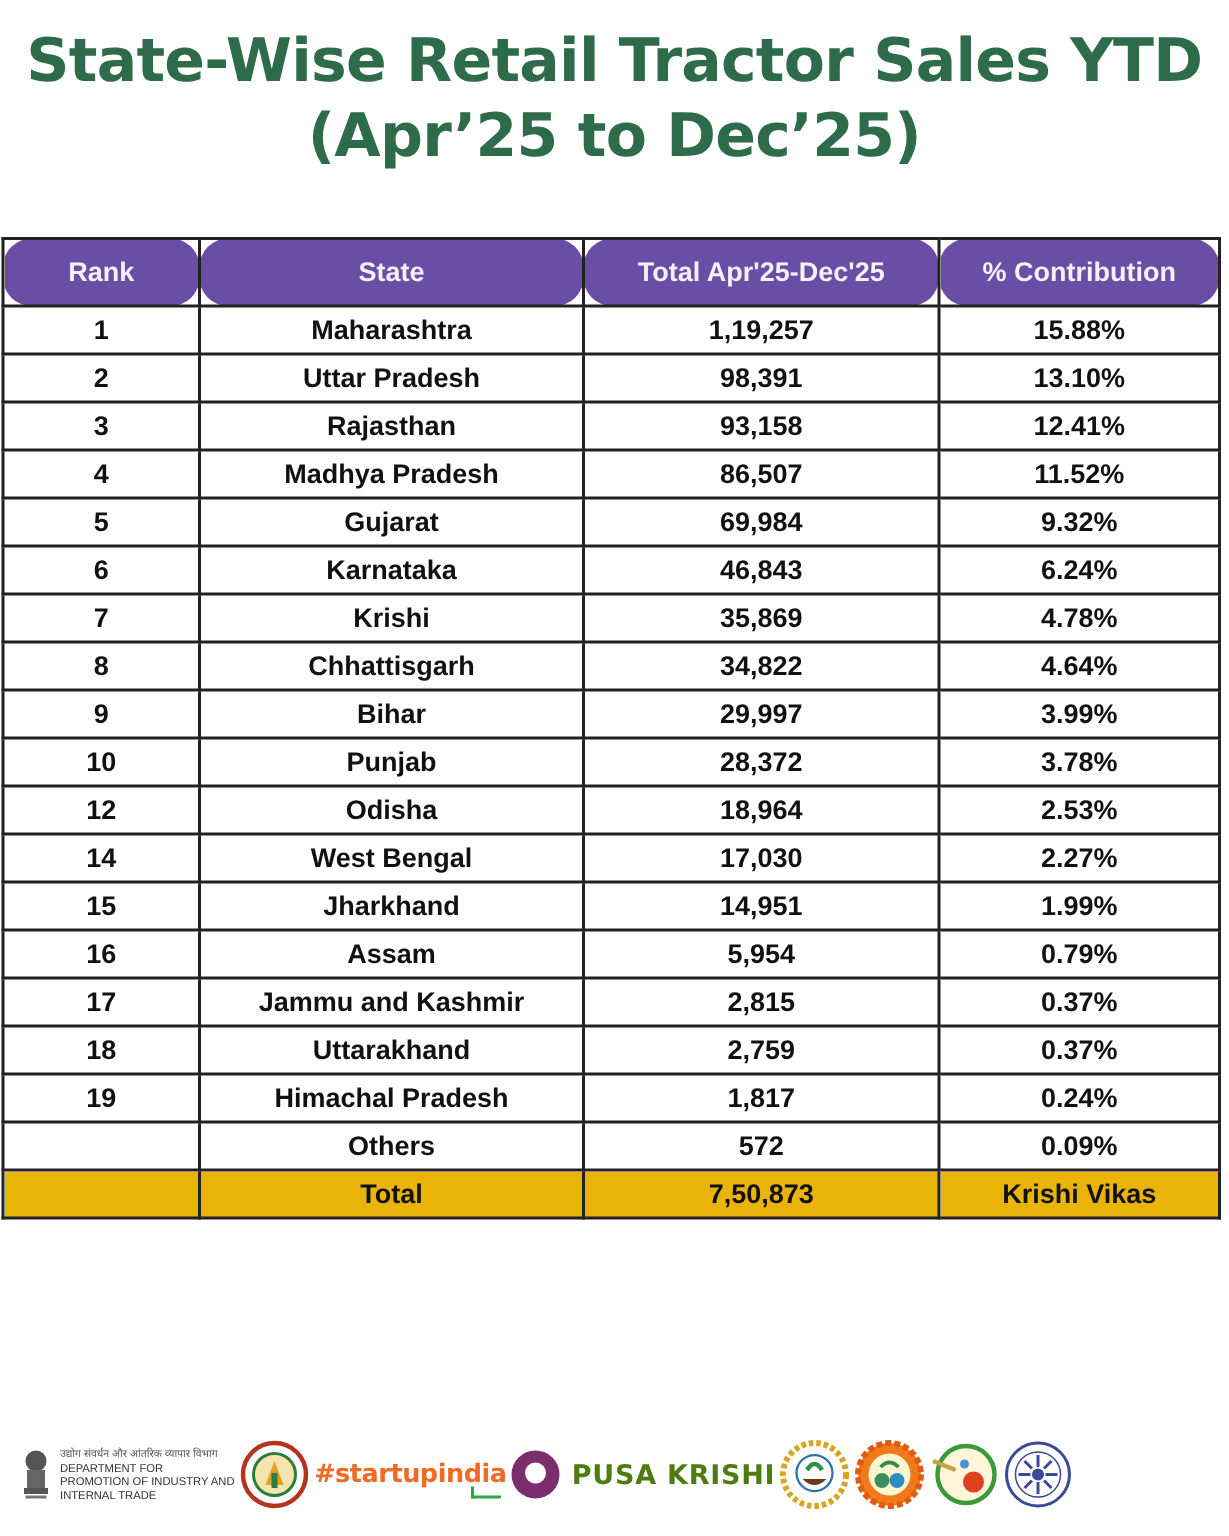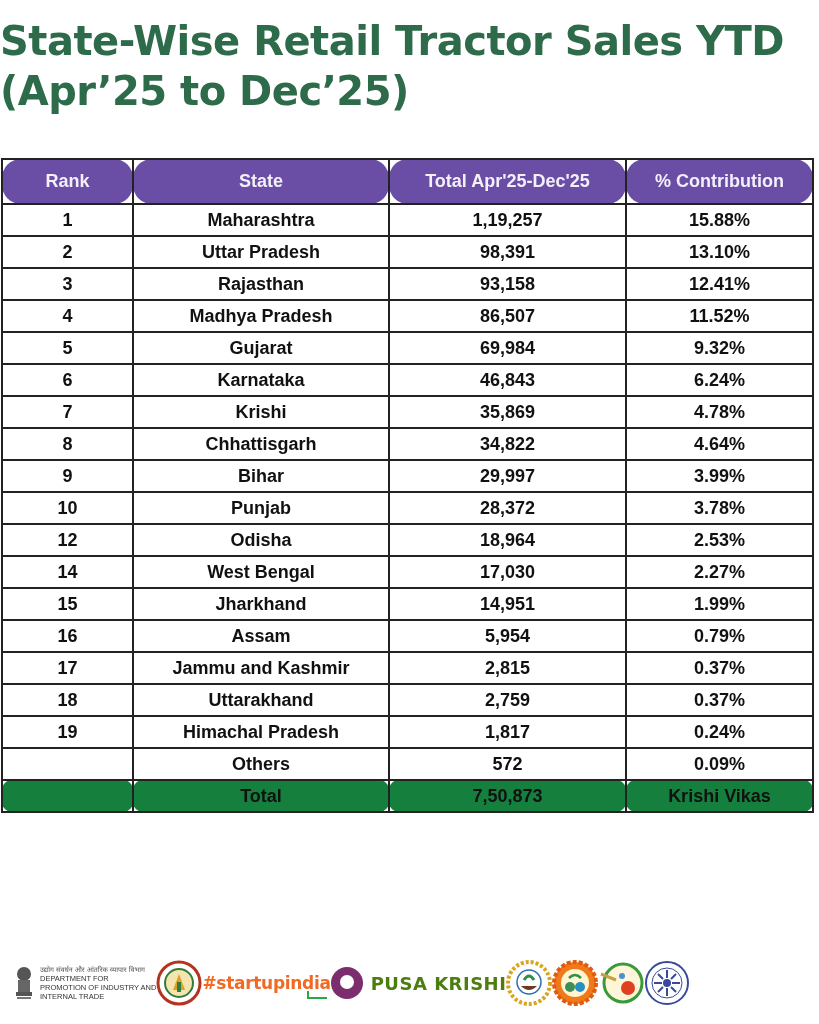--- a/index.html
+++ b/index.html
@@ -1,43 +1,43 @@
 <!DOCTYPE html>
 <html><head>
 <meta charset="utf-8">
 <style>
   html, body { margin: 0; padding: 0; background: #ffffff; }
   body { width: 819px; height: 1024px; position: relative; overflow: hidden; font-family: "Liberation Sans", sans-serif; }
   .title {
-    position: absolute; left: 0; top: 16px; width: 819px; text-align: left;
+    position: absolute; left: 0; top: 16px; width: 819px; text-align: center;
     color: #2e6b4a; font-family: "DejaVu Sans", sans-serif; font-weight: bold;
     font-size: 40px; line-height: 50px; letter-spacing: -0.5px;
   }
   .title .line { display: block; }
   table.sales {
     position: absolute; left: 1px; top: 158px; width: 811px;
     border-collapse: collapse; table-layout: fixed;
     font-family: "Liberation Sans", sans-serif;
   }
   table.sales th, table.sales td {
     border: 2px solid #222222; text-align: center; padding: 0;
     font-weight: bold; color: #111111; font-size: 18px;
     height: 30px; line-height: 30px; white-space: nowrap; overflow: hidden;
   }
   table.sales th {
     background: #6a4da5; color: #f3f0fa; height: 43px; line-height: 43px; font-size: 18px; border-radius: 19px;
   }
-  table.sales tr.total-row td { background: #15803d; border-radius: 10px; }
+  table.sales tr.total-row td { background: #eab308; }
   col.c-rank { width: 131px; }
   col.c-state { width: 256px; }
   col.c-total { width: 237px; }
   col.c-pct { width: 187px; }
   .footer {
     position: absolute; left: 0; top: 948px; width: 729px; height: 70px;
-    display: flex; align-items: center; justify-content: flex-start;
+    display: flex; align-items: center; justify-content: space-between;
     padding: 0 14px; box-sizing: border-box;
   }
   .logo { display: flex; align-items: center; }
   .dpiit { gap: 6px; }
   .dpiit .emblem { width: 20px; height: 36px; }
   .dpiit .txt { font-family: "Liberation Sans", sans-serif; font-size: 7.5px; line-height: 9px; color: #333; text-transform: uppercase; }
   .dpiit .txt .hindi { color: #555; font-size: 7px; }
   .round-logo { width: 46px; height: 46px; }
   .startup { font-family: "DejaVu Sans", sans-serif; font-weight: bold; font-size: 17px; color: #f06a24; letter-spacing: -0.3px; position: relative; }
   .startup .underline { position: absolute; right: 4px; bottom: -6px; width: 18px; height: 6px; border-left: 2px solid #2aa845; border-bottom: 2px solid #2aa845; }

